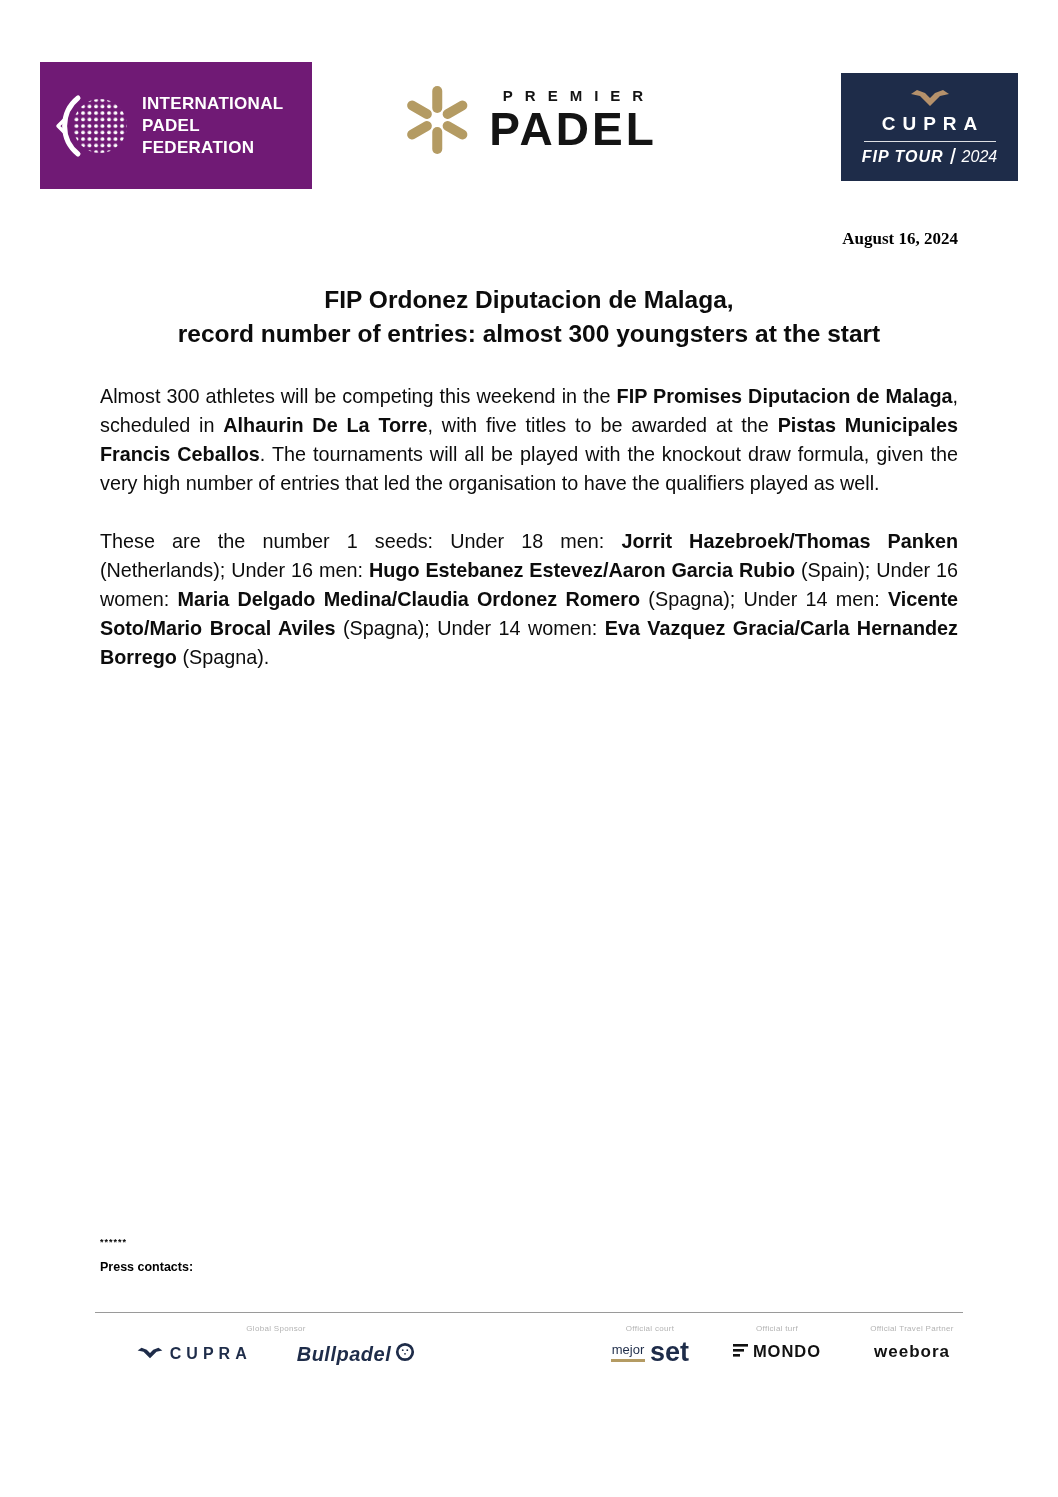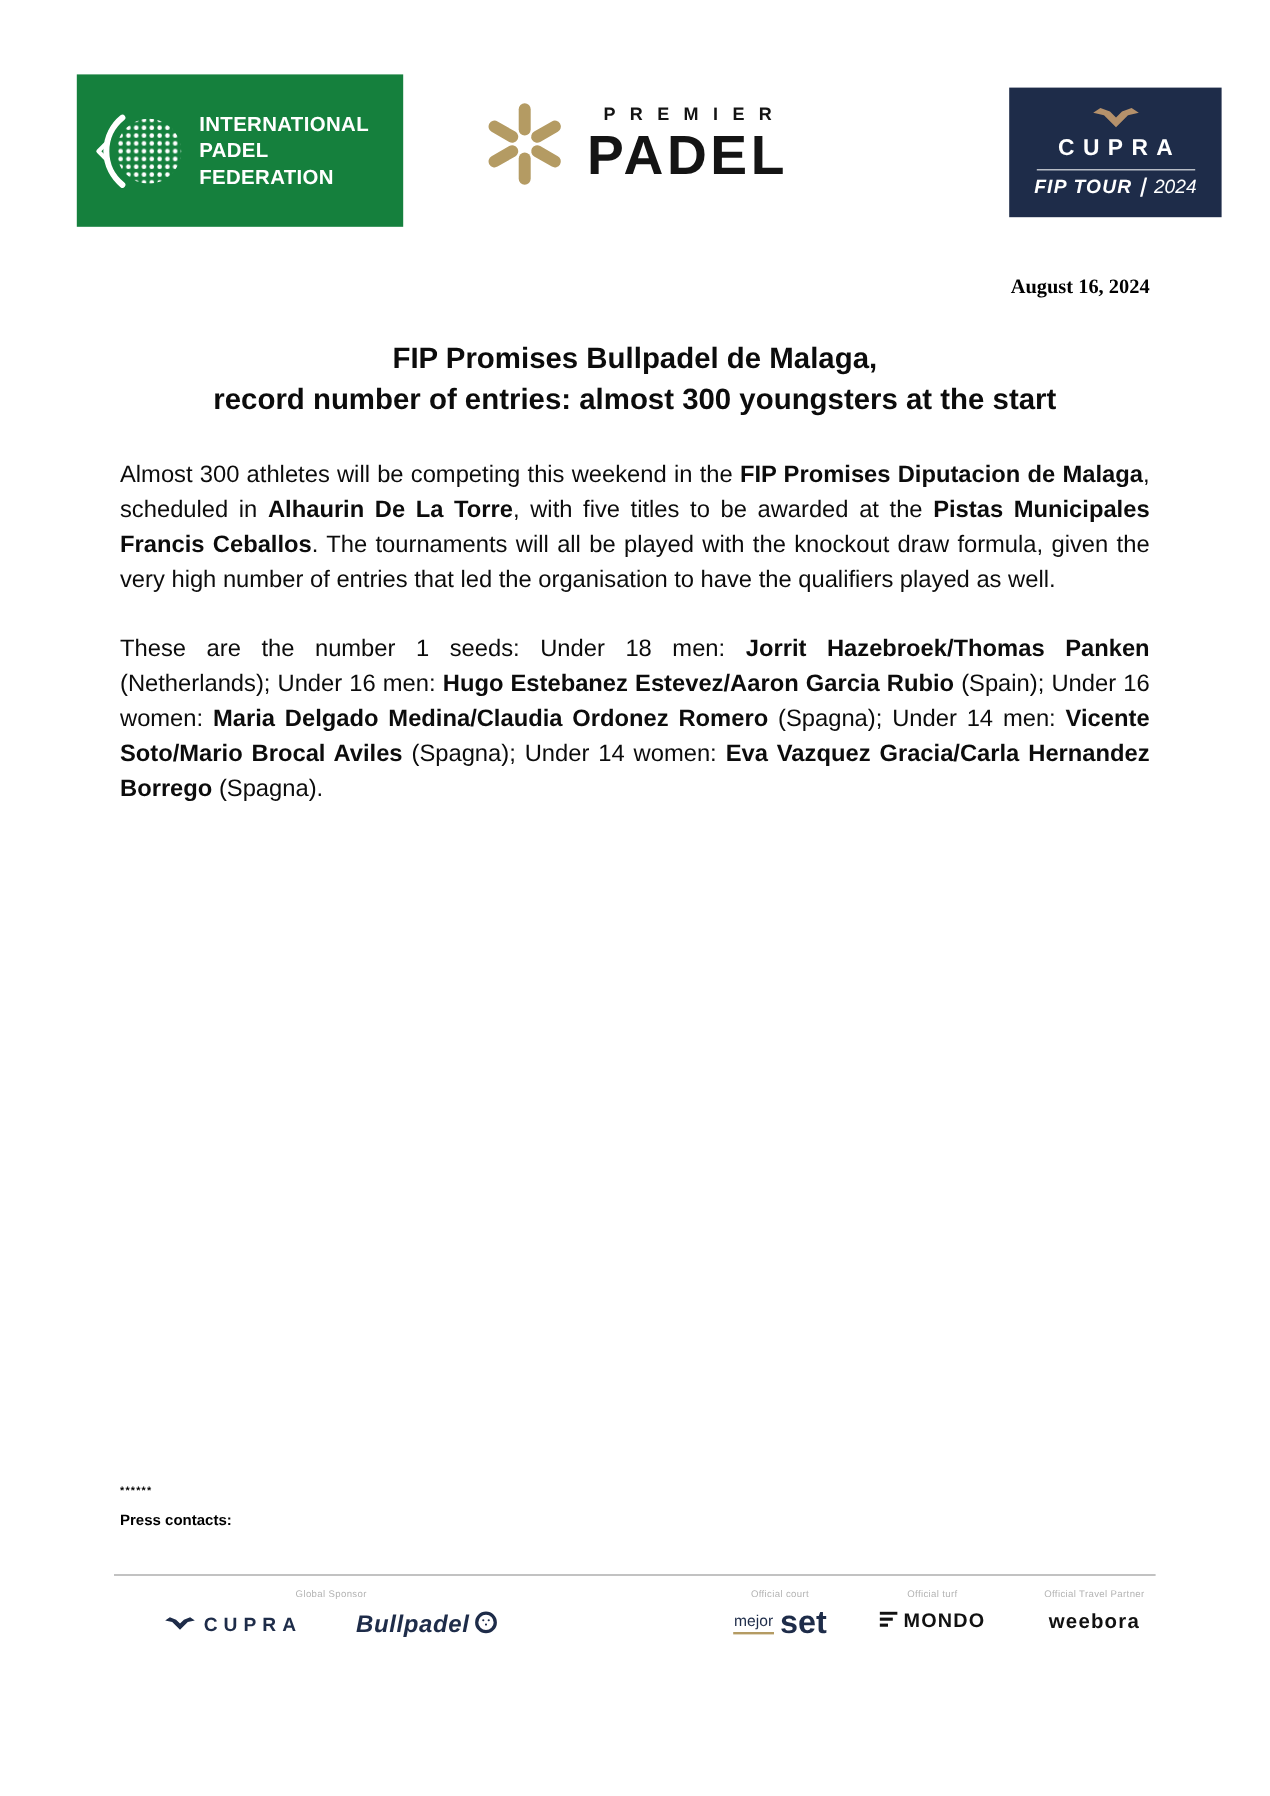--- a/index.html
+++ b/index.html
@@ -6,21 +6,21 @@
   html,body { background:#ffffff; }
   .page {
     position:relative; width:1058px; height:1497px; margin:0 auto;
     background:#ffffff; overflow:hidden;
     font-family:"Liberation Sans", sans-serif; color:#111;
   }
 
   
   .ipf-box {
     position:absolute; left:40px; top:62px; width:272px; height:127px;
-    background:#15803d; display:flex; align-items:center; padding:0 14px; gap:8px;margin-left:24px;
+    background:#701a75; display:flex; align-items:center; padding:0 14px; gap:8px;
   }
   .ipf-ball svg { display:block; }
   .ipf-text { color:#fff; font-weight:bold; font-size:17px; line-height:22px; letter-spacing:0.3px; }
 
   .premier {
     position:absolute; left:50%; top:84px; transform:translateX(-50%);
     display:flex; align-items:center; gap:16px;
   }
   .premier-icon svg { display:block; }
   .premier-text { display:flex; flex-direction:column; align-items:center; }
@@ -74,21 +74,21 @@
   .g-court  { left:495px; width:120px; }
   .g-turf   { left:622px; width:120px; }
   .g-travel { left:757px; width:120px; }
 
   .cupra-foot { display:flex; align-items:center; gap:7px; }
   .cupra-foot-text { font-weight:bold; font-size:16px; letter-spacing:5px; color:#1e2c49; }
 
   .bullpadel { display:flex; align-items:center; gap:4px; }
   .bp-text { font-style:italic; font-weight:bold; font-size:20px; letter-spacing:0.5px; color:#1e2c49; }
 
-  .mejorset { display:flex; align-items:flex-end; gap:5px; }
+  .mejorset { display:flex; align-items:center; gap:5px; }
   .mejor-wrap { display:flex; flex-direction:column; align-items:center; gap:2px; }
   .mejor-word { font-size:13px; color:#1e2c49; }
   .mejor-accent { width:34px; height:2.5px; background:#b49b63; }
   .set-word { font-size:27px; font-weight:bold; color:#1e2c49; line-height:20px; }
 
   .mondo { display:flex; align-items:center; gap:5px; }
   .mondo-text { font-weight:bold; font-size:16.5px; letter-spacing:1px; color:#111; }
 
   .weebora-text { font-weight:bold; font-size:17px; letter-spacing:1px; color:#111; }
 </style>
@@ -147,21 +147,21 @@
     <div class="fip-tour-row">
       <span class="fip-tour">FIP TOUR</span>
       <span class="fip-sep"></span>
       <span class="fip-year">2024</span>
     </div>
   </div>
 
   <div class="date">August 16, 2024</div>
 
   <h1 class="title">
-    <span class="title-line">FIP Promises Bullpadel de Malaga,</span>
+    <span class="title-line">FIP Ordonez Diputacion de Malaga,</span>
     <span class="title-line">record number of entries: almost 300 youngsters at the start</span>
   </h1>
 
   <div class="body-text">
     <p class="para"><span>Almost 300 athletes will be competing this weekend in the </span><span class="b">FIP Promises Diputacion de Malaga</span><span>, scheduled in </span><span class="b">Alhaurin De La Torre</span><span>, with five titles to be awarded at the </span><span class="b">Pistas Municipales Francis Ceballos</span><span>. The tournaments will all be played with the knockout draw formula, given the very high number of entries that led the organisation to have the qualifiers played as well.</span></p>
     <p class="para"><span>These are the number 1 seeds: Under 18 men: </span><span class="b">Jorrit Hazebroek/Thomas Panken</span><span> (Netherlands); Under 16 men: </span><span class="b">Hugo Estebanez Estevez/Aaron Garcia Rubio</span><span> (Spain); Under 16 women: </span><span class="b">Maria Delgado Medina/Claudia Ordonez Romero</span><span> (Spagna); Under 14 men: </span><span class="b">Vicente Soto/Mario Brocal Aviles</span><span> (Spagna); Under 14 women: </span><span class="b">Eva Vazquez Gracia/Carla Hernandez Borrego</span><span> (Spagna).</span></p>
   </div>
 
   <div class="asterisks">******</div>
   <div class="press">Press contacts:</div>

